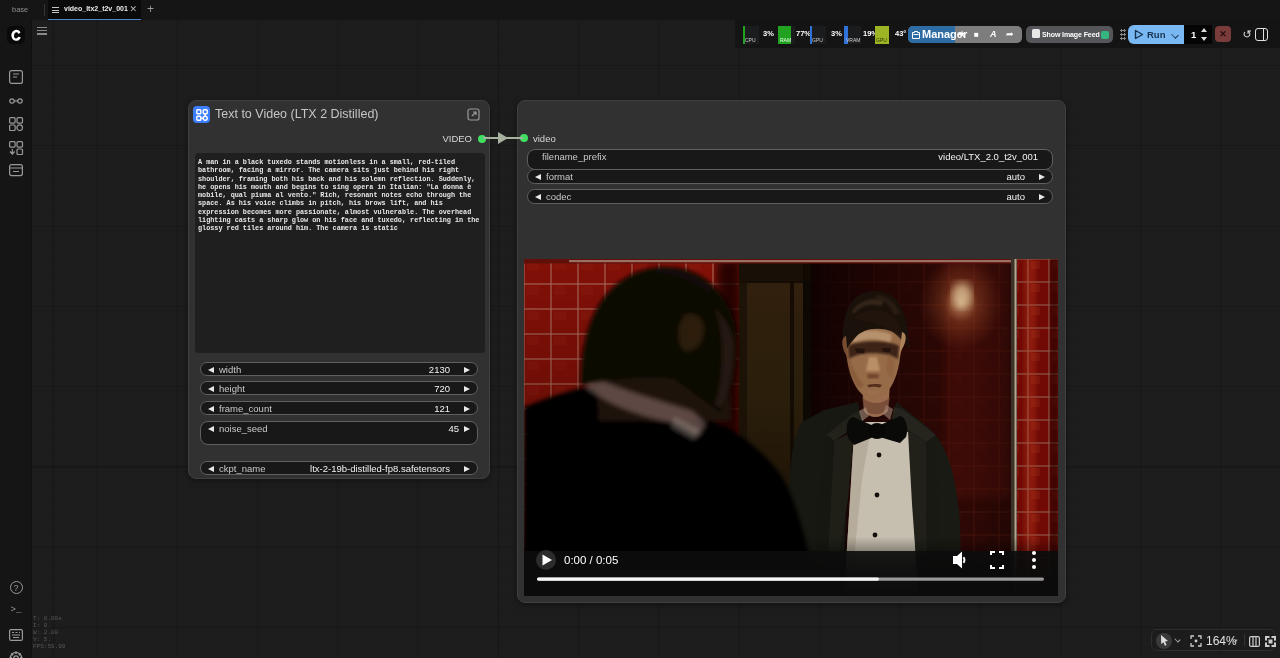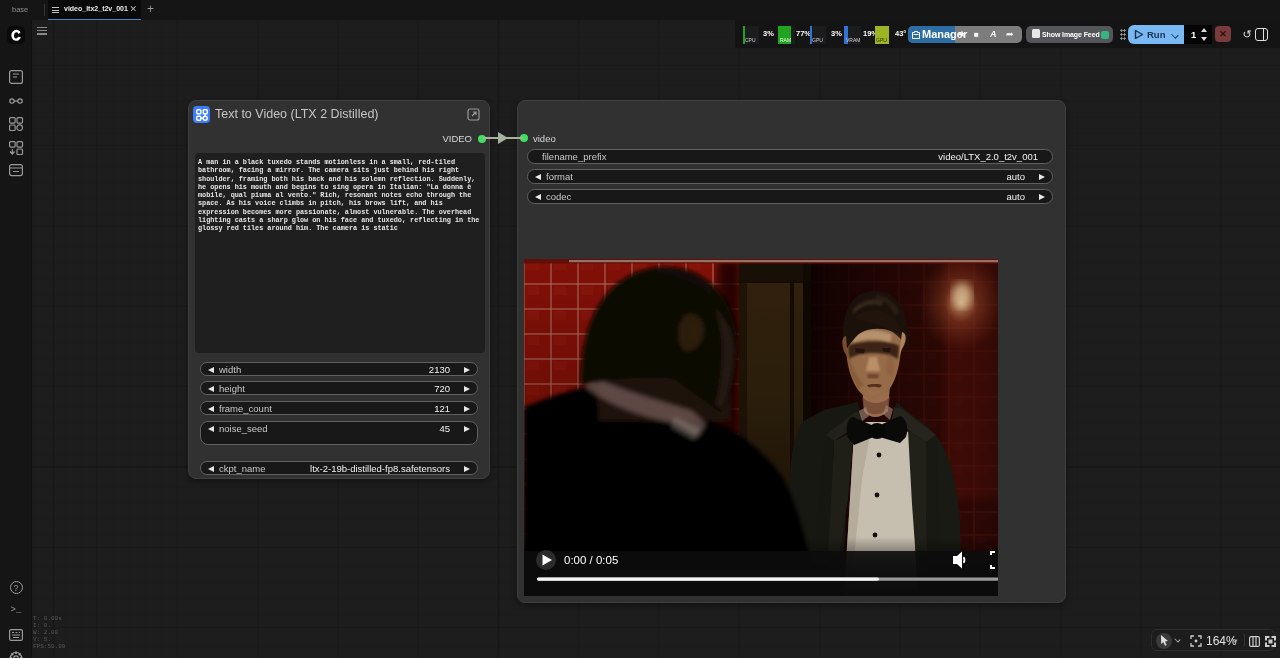--- a/index.html
+++ b/index.html
@@ -169,51 +169,51 @@
   </div>
   <div class="widget" style="left:11px;top:300px;width:278px;height:14px;">
     <div class="la"></div>
       <div class="lab">frame_count</div>
       <div class="val" style="right:27px">121</div>
       <div class="ra"></div>
   </div>
   <div class="widget" style="left:11px;top:320px;width:278px;height:24px;">
     <div class="la"></div>
       <div class="lab">noise_seed</div>
-      <div class="val" style="right:27px">45</div>
+      <div class="val" style="right:18px">45</div>
       <div class="ra"></div>
   </div>
   <div class="widget" style="left:11px;top:360px;width:278px;height:14px;">
     <div class="la"></div>
       <div class="lab">ckpt_name</div>
       <div class="val" style="right:27px">ltx-2-19b-distilled-fp8.safetensors</div>
       <div class="ra"></div>
   </div>
 </div>
 
 <div class="node" id="node2" style="left:517px;top:100px;width:549px;height:503px;">
   <div class="slotdot" style="left:2px;top:33px;"></div>
   <div style="position:absolute;left:15px;top:32px;color:#d8d8d8;font-size:9.5px;">video</div>
-  <div class="widget" style="left:9px;top:48px;width:526px;height:15px;">
+  <div class="widget" style="left:9px;top:48px;width:526px;height:21px;">
     <div class="lab" style="left:14px;line-height:14px;">filename_prefix</div>
       <div class="val" style="right:14px;line-height:14px;">video/LTX_2.0_t2v_001</div>
   </div>
   <div class="widget" style="left:9px;top:68px;width:526px;height:15px;">
     <div class="la" style="top:4px"></div>
       <div class="lab" style="line-height:14px;">format</div>
       <div class="val" style="right:27px;line-height:14px;">auto</div>
       <div class="ra" style="top:4px"></div>
   </div>
   <div class="widget" style="left:9px;top:88px;width:526px;height:15px;">
     <div class="la" style="top:4px"></div>
       <div class="lab" style="line-height:14px;">codec</div>
       <div class="val" style="right:27px;line-height:14px;">auto</div>
       <div class="ra" style="top:4px"></div>
   </div>
-  <div id="video" style="position:absolute;left:6px;top:158px;width:474px;height:337px;background:#bef264;overflow:hidden;">
+  <div id="video" style="position:absolute;left:6px;top:158px;width:534px;height:337px;background:#bef264;overflow:hidden;">
   <svg width="534" height="337" viewBox="0 0 534 337">
     <defs>
       <pattern id="redtile" width="27" height="25" patternUnits="userSpaceOnUse">
         <rect width="27" height="25" fill="#941308"></rect>
         <rect width="27" height="25" fill="none" stroke="#d4a893" stroke-width="1.1" opacity="0.7"></rect>
         <rect x="3" y="2" width="12" height="9" fill="#a82317" opacity="0.3"></rect>
       </pattern>
       <pattern id="darktile" width="25" height="23" patternUnits="userSpaceOnUse">
         <rect width="25" height="23" fill="#380b07"></rect>
         <rect width="25" height="23" fill="none" stroke="#5c1810" stroke-width="1.1" opacity="0.9"></rect>

